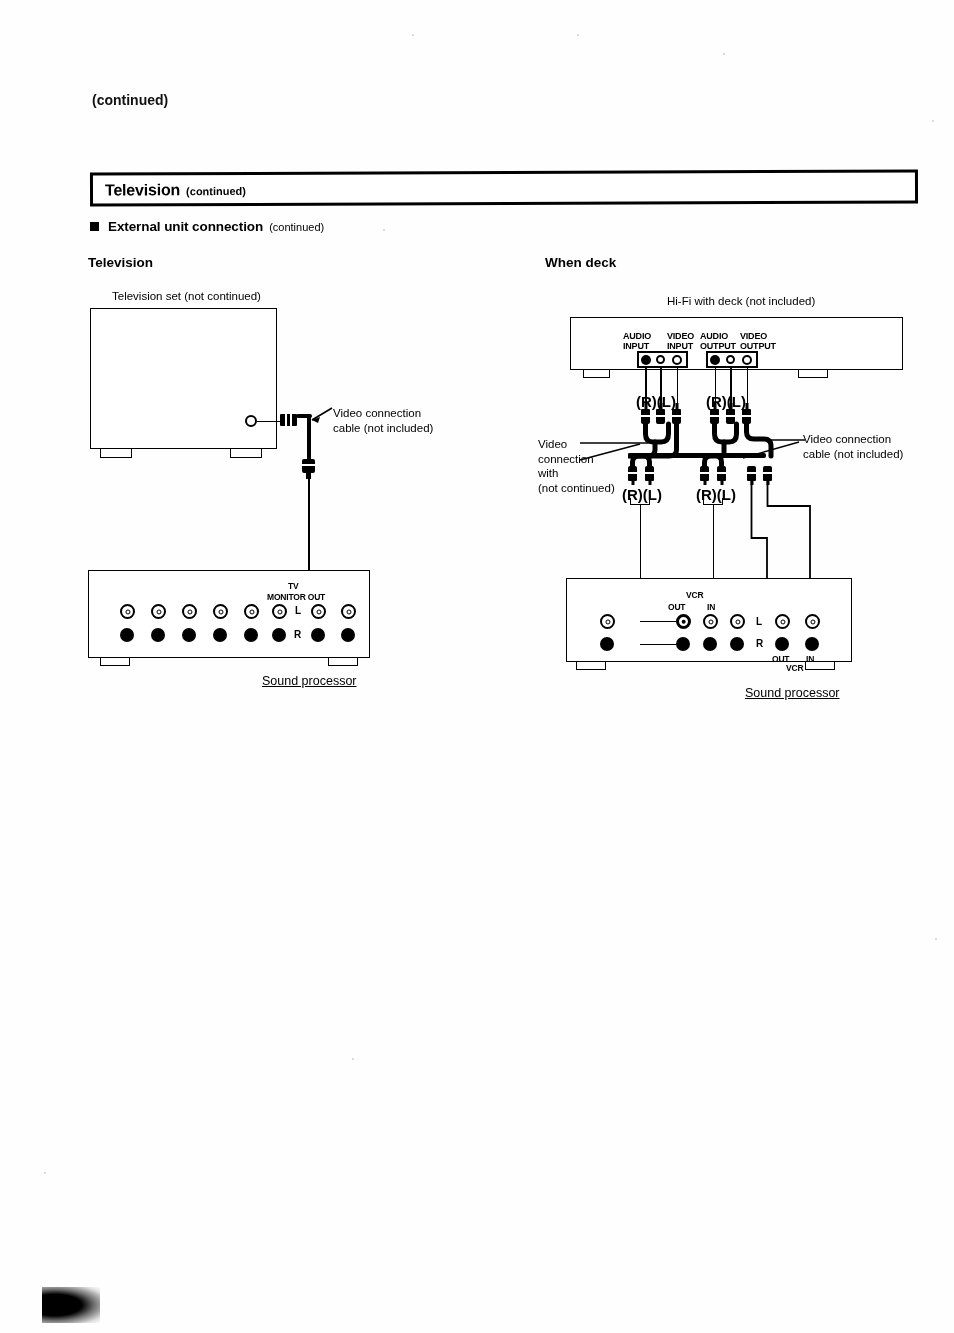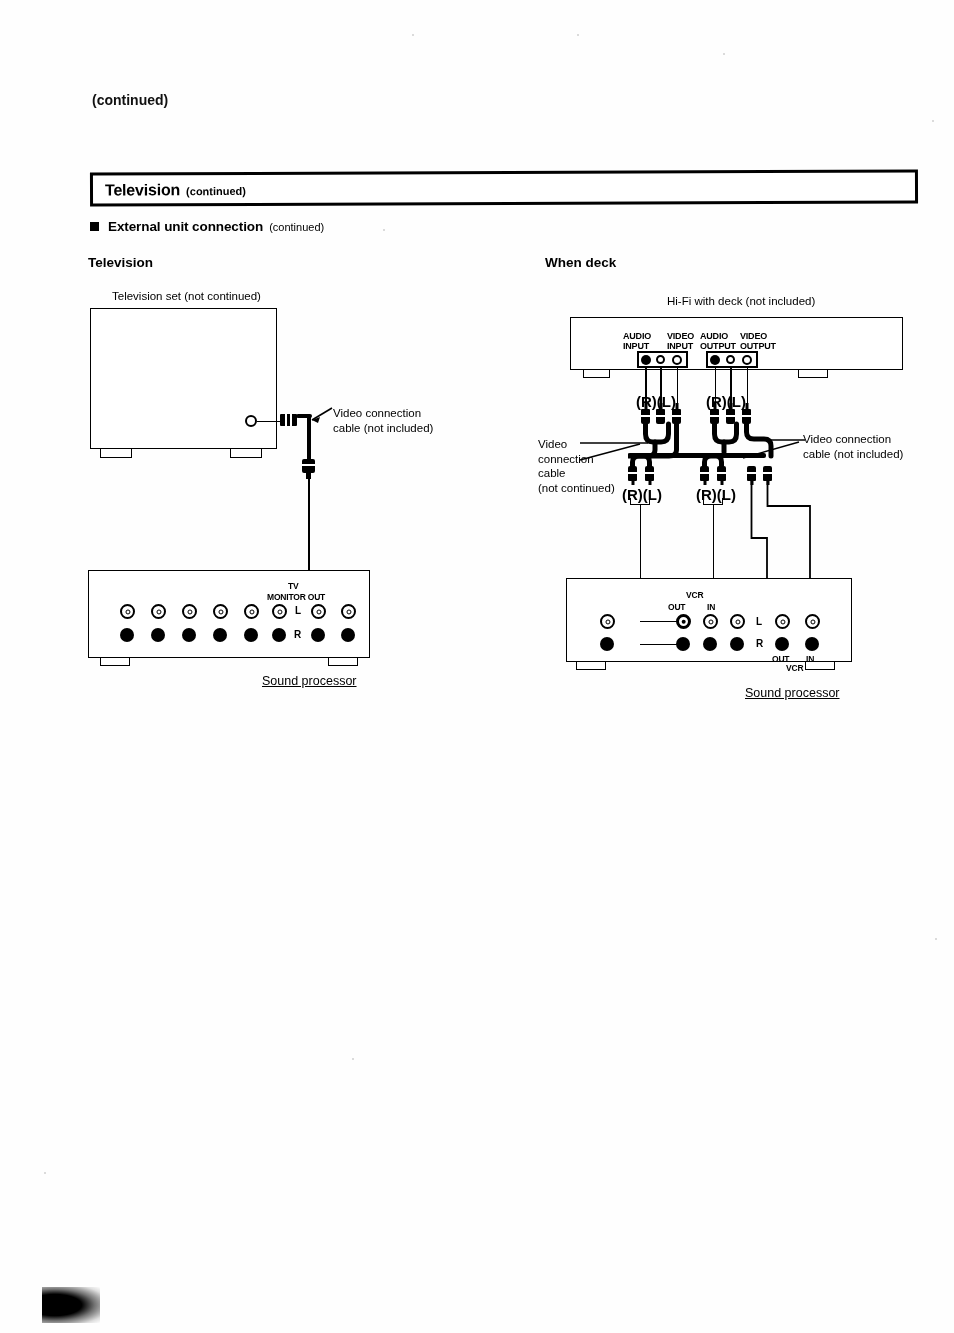--- a/index.html
+++ b/index.html
@@ -508,21 +508,21 @@
   <svg class="abs" style="left:735px; top:480px; width:60px; height:155px;" viewBox="0 0 60 155">
     <path d="M16.5 0 L16.5 58 L32 58 L32 150" stroke="#000" stroke-width="1.8" fill="none"></path>
   </svg>
   <svg class="abs" style="left:752px; top:480px; width:80px; height:155px;" viewBox="0 0 80 155">
     <path d="M15.5 0 L15.5 26 L58 26 L58 150" stroke="#000" stroke-width="1.8" fill="none"></path>
   </svg>
 
   <div class="callout-l" style="left:538px; top:437px;">
     <div>Video</div>
     <div>connection</div>
-    <div>cable</div>
+    <div>with</div>
     <div>(not continued)</div>
   </div>
   <svg class="abs" style="left:578px; top:438px; width:75px; height:32px;" viewBox="0 0 75 32">
     <path d="M2 5 L70 5" stroke="#000" stroke-width="1.5" fill="none"></path>
     <path d="M2 22 L62 6" stroke="#000" stroke-width="1.5" fill="none"></path>
   </svg>
 
   <div class="callout" style="left:803px; top:432px;">
     <div>Video connection</div>
     <div>cable (not included)</div>

